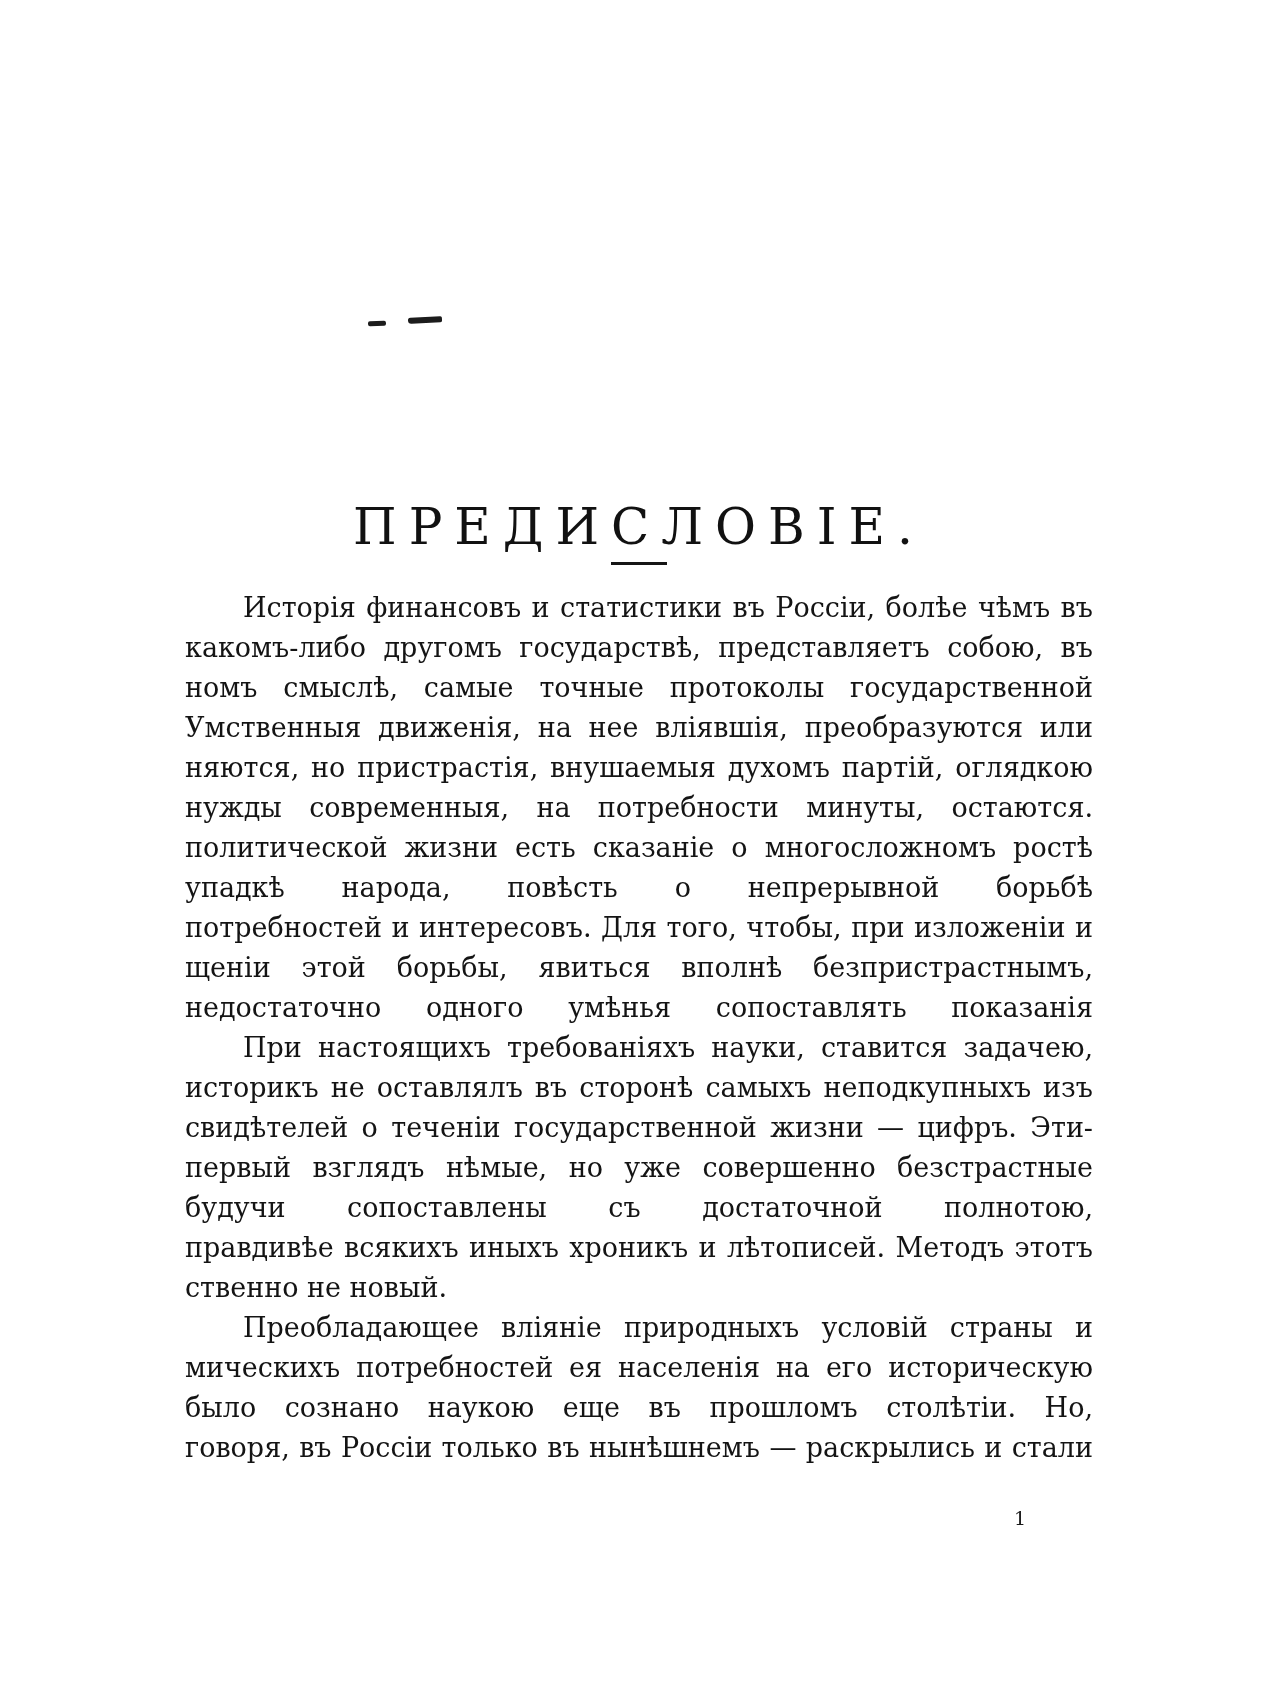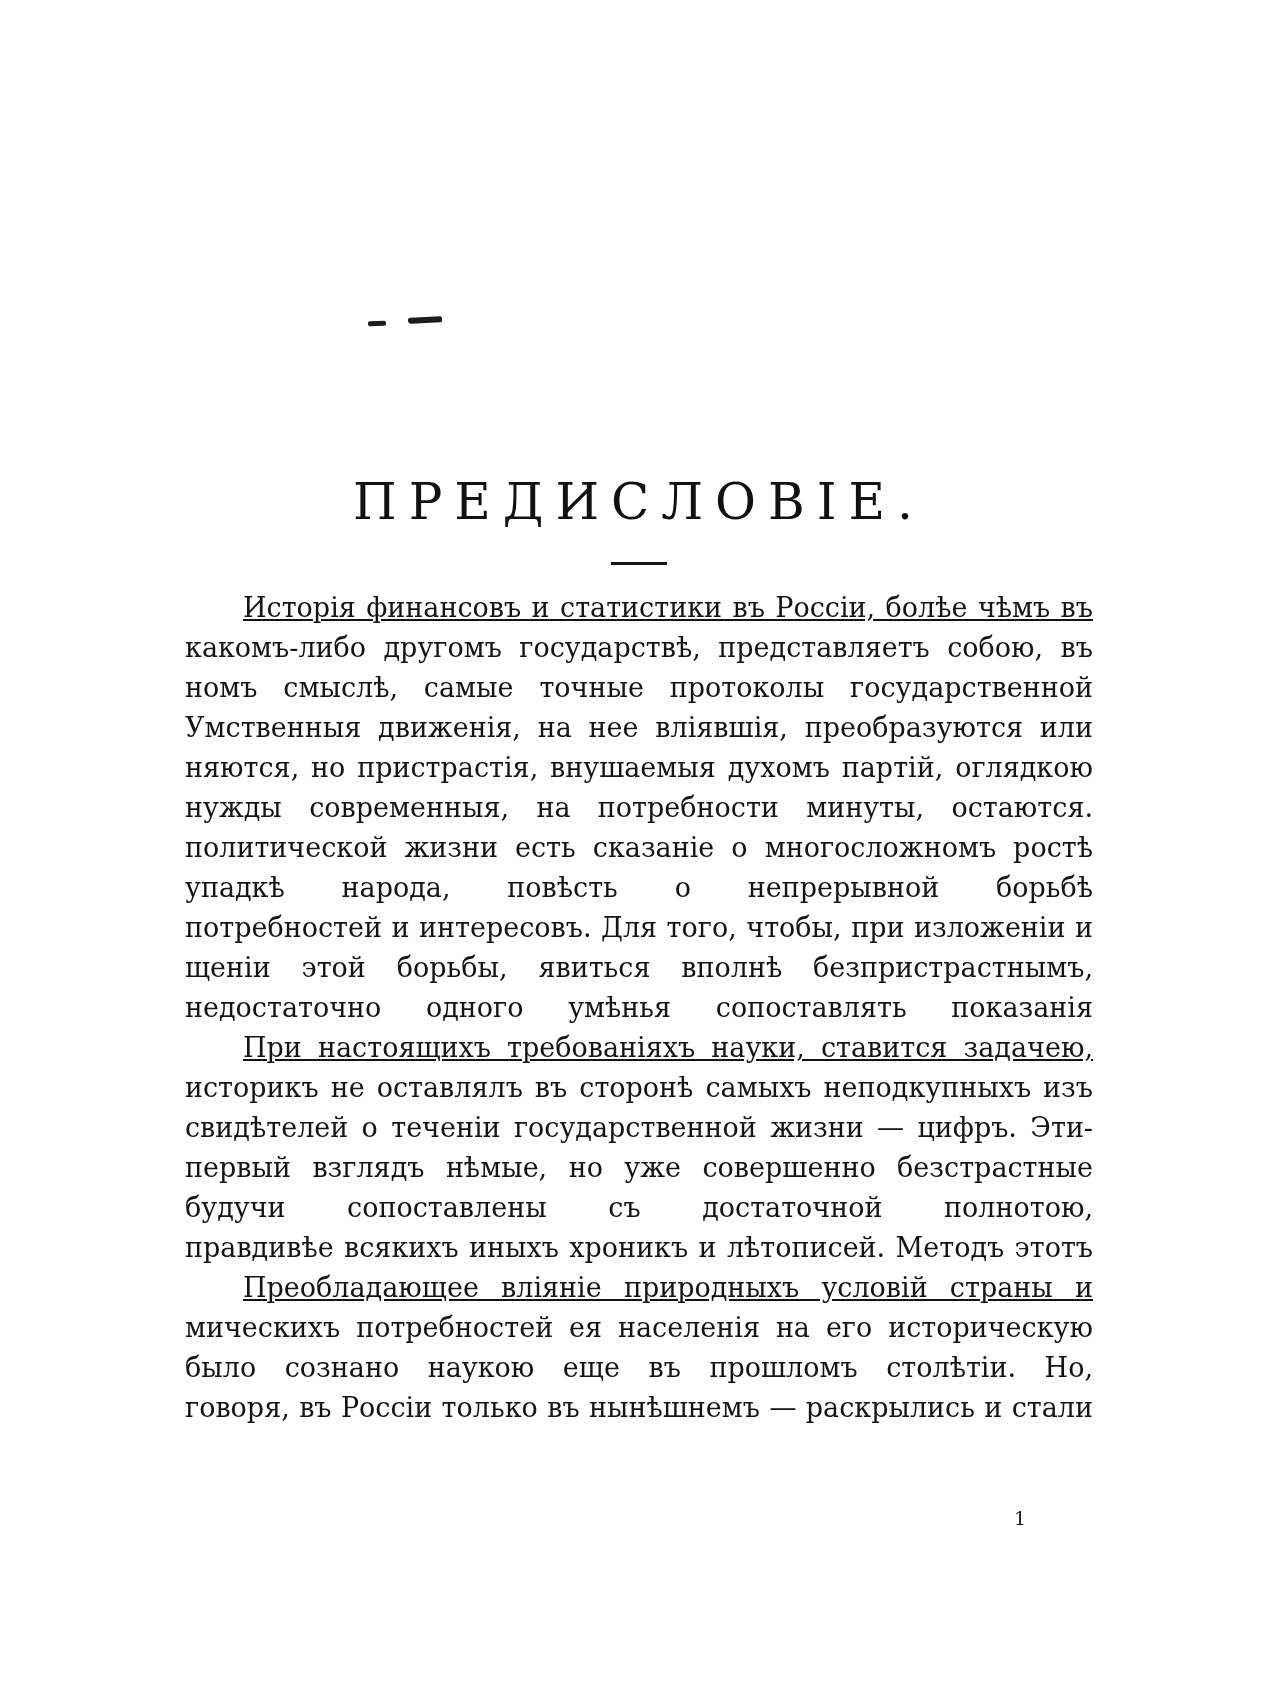--- a/index.html
+++ b/index.html
@@ -26,21 +26,21 @@
     transform: rotate(-2deg);
   }
   .smudge-2 {
     left: 408px; top: 317px; width: 34px; height: 6px;
     transform: rotate(-3deg);
     border-radius: 3px 2px 2px 4px;
   }
   .title {
     position: absolute;
     left: 185px;
-    top: 473px;
+    top: 498px;
     width: 908px;
     margin: 0;
     text-align: center;
     font-size: 50px;
     font-weight: normal;
     letter-spacing: 12px;
     white-space: nowrap;
     color: #111111;
   }
   .title-divider {
@@ -65,21 +65,20 @@
   }
   .line {
     text-align: justify;
     text-align-last: justify;
     white-space: normal;
     height: 40px;
     overflow: hidden;
   }
   .line.indent {
     text-indent: 58px;
-    text-decoration: underline;
   }
   .line.flush {
     text-align-last: left;
   }
   .page-number {
     position: absolute;
     left: 1014px;
     top: 1506px;
     font-size: 19px;
     line-height: 24px;
@@ -114,20 +113,21 @@
       <div class="line">недостаточно одного умѣнья сопоставлять показанія современниковъ</div>
     </div>
 
     <div class="paragraph">
       <div class="line indent">При настоящихъ требованіяхъ науки, ставится задачею, чтобы</div>
       <div class="line">историкъ не оставлялъ въ сторонѣ самыхъ неподкупныхъ изъ всѣхъ</div>
       <div class="line">свидѣтелей о теченіи государственной жизни — цифръ. Эти-то, на</div>
       <div class="line">первый взглядъ нѣмые, но уже совершенно безстрастные свидѣтели,</div>
       <div class="line">будучи сопоставлены съ достаточной полнотою, краснорѣчивѣе и</div>
       <div class="line">правдивѣе всякихъ иныхъ хроникъ и лѣтописей. Методъ этотъ соб-</div>
+      <div class="line flush">ственно не новый.</div>
     </div>
 
     <div class="paragraph">
       <div class="line indent">Преобладающее вліяніе природныхъ условій страны и эконо-</div>
       <div class="line">мическихъ потребностей ея населенія на его историческую судьбу</div>
       <div class="line">было сознано наукою еще въ прошломъ столѣтіи. Но, собственно</div>
       <div class="line">говоря, въ Россіи только въ нынѣшнемъ — раскрылись и стали раз-</div>
     </div>
 
   </div>

